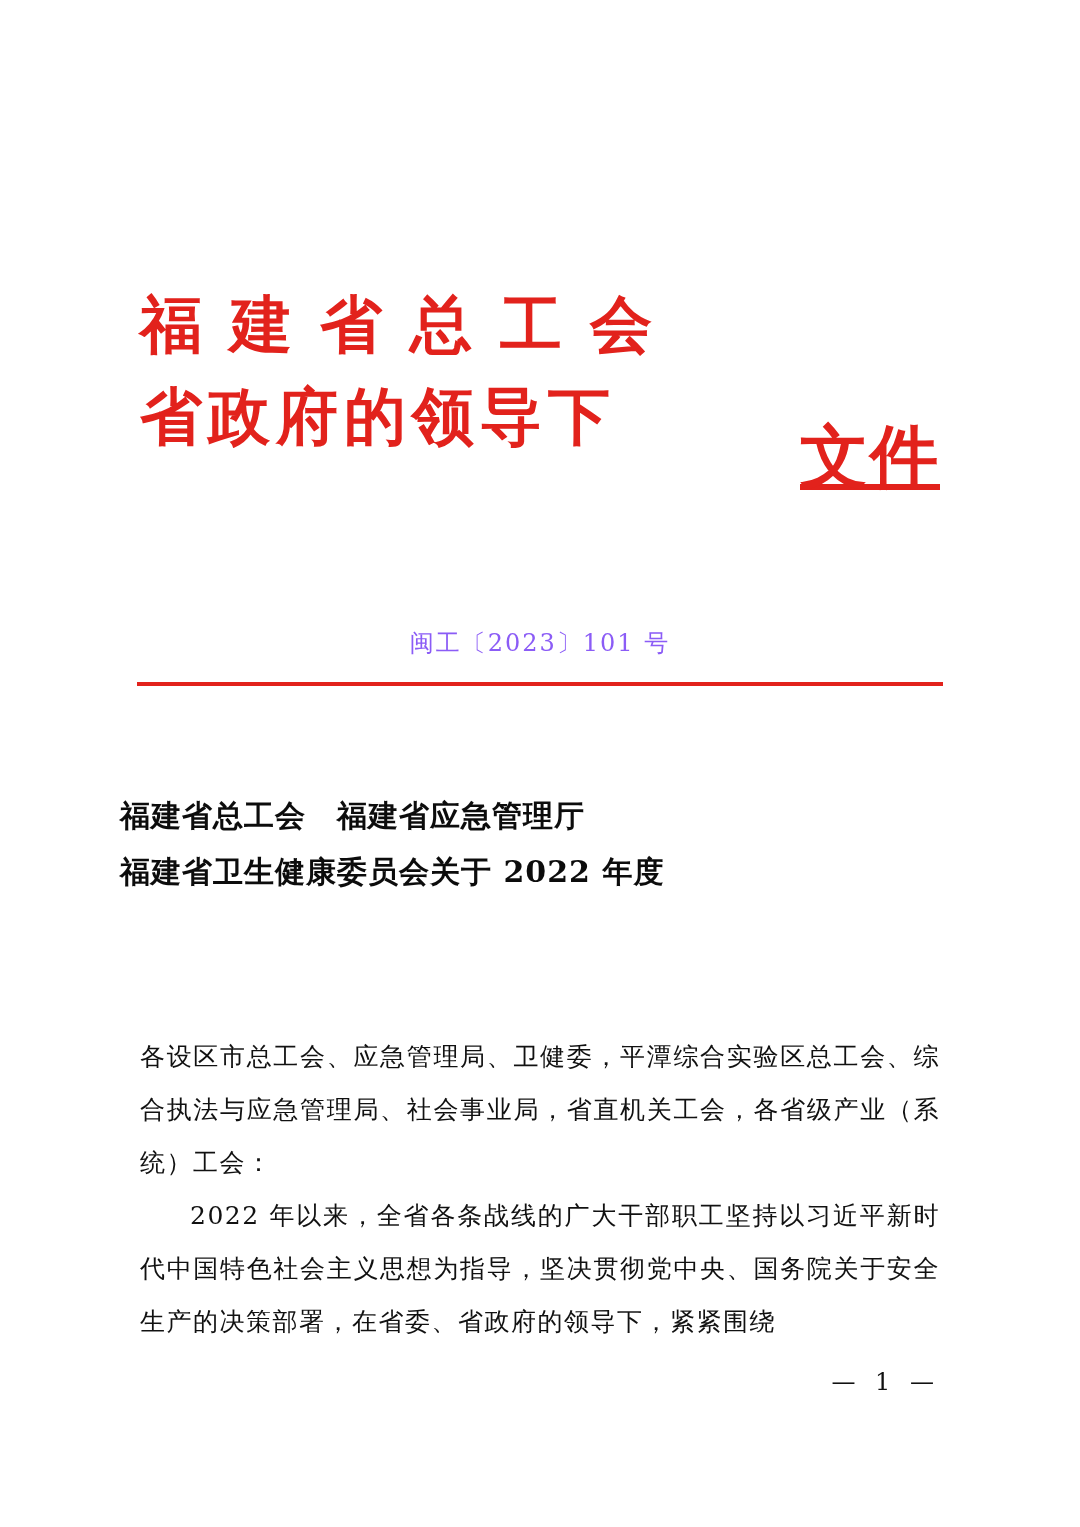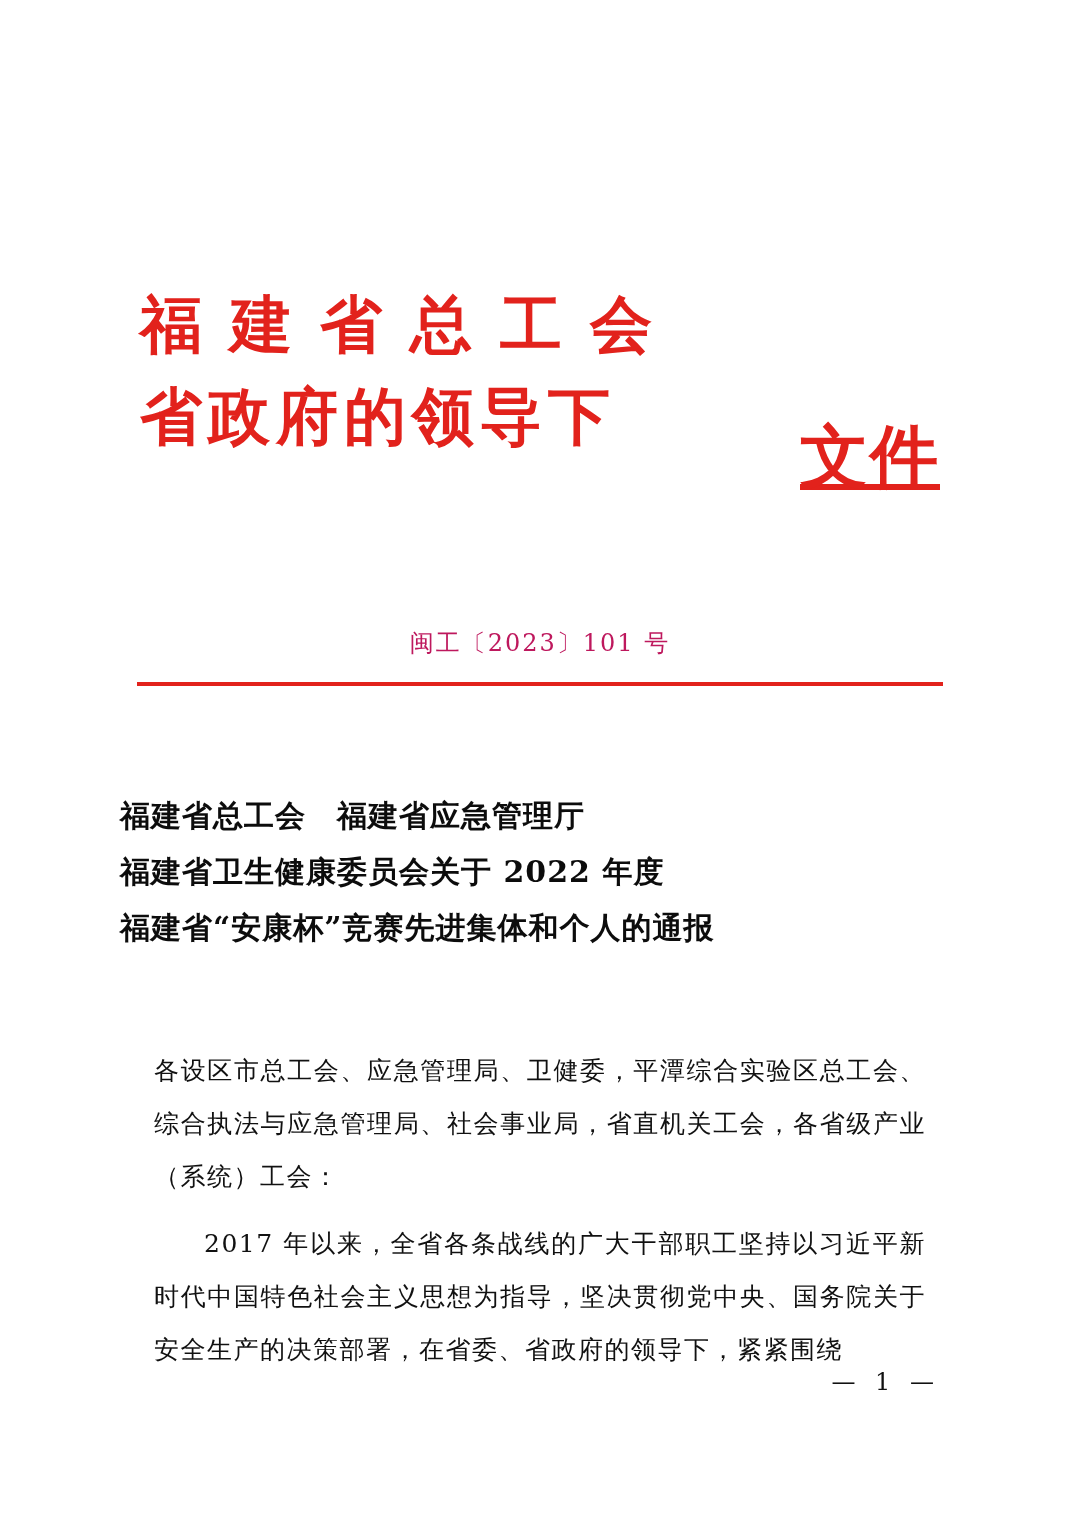--- a/index.html
+++ b/index.html
@@ -72,21 +72,21 @@
   }
 
   
   .docnum {
     position: absolute;
     left: 0;
     right: 0;
     top: 627px;
     text-align: center;
     font-size: 24px;
-    color: #be185d;
+    color: #8b5cf6;
     letter-spacing: 2px;
     font-family: "DejaVu Serif", "Liberation Serif", serif;
   }
   .red-rule {
     position: absolute;
     left: 137px;
     width: 806px;
     top: 682px;
     height: 4px;
     background: #e2221c;
@@ -115,21 +115,21 @@
     left: 140px;
     width: 800px;
     top: 1030px;
     color: #111111;
     font-size: 25px;
     line-height: 53px;
     letter-spacing: 1.5px;
     text-align: justify;
   }
   .body-block p {
-    margin: 14px;
+    margin: 0;
   }
   .indent {
     text-indent: 2em;
   }
 
   
   .pagenum {
     position: absolute;
     right: 140px;
     top: 1368px;
@@ -150,23 +150,22 @@
       <div class="lh-doc">文件</div>
     </div>
   </div>
 
   <div class="docnum">闽工〔2023〕101 号</div>
   <div class="red-rule"></div>
 
   <div class="title-block">
     <div>福建省总工会　福建省应急管理厅</div>
     <div>福建省卫生健康委员会关于 2022 年度</div>
-    <div>福建省“安康杯”竞赛先进集体和个人的通报</div>
   </div>
 
   <div class="body-block">
     <p>各设区市总工会、应急管理局、卫健委，平潭综合实验区总工会、综合执法与应急管理局、社会事业局，省直机关工会，各省级产业（系统）工会：</p>
-    <p class="indent">2017 年以来，全省各条战线的广大干部职工坚持以习近平新时代中国特色社会主义思想为指导，坚决贯彻党中央、国务院关于安全生产的决策部署，在省委、省政府的领导下，紧紧围绕</p>
+    <p class="indent">2022 年以来，全省各条战线的广大干部职工坚持以习近平新时代中国特色社会主义思想为指导，坚决贯彻党中央、国务院关于安全生产的决策部署，在省委、省政府的领导下，紧紧围绕</p>
   </div>
 
   <div class="pagenum">— 1 —</div>
 
 </div>
 
 </body></html>

